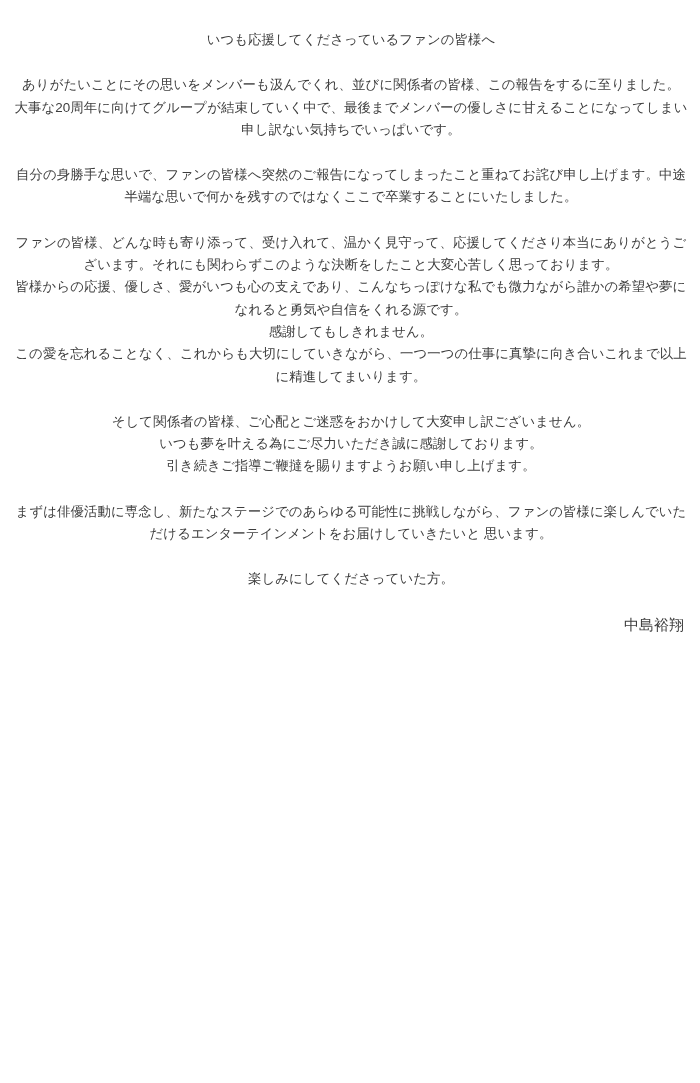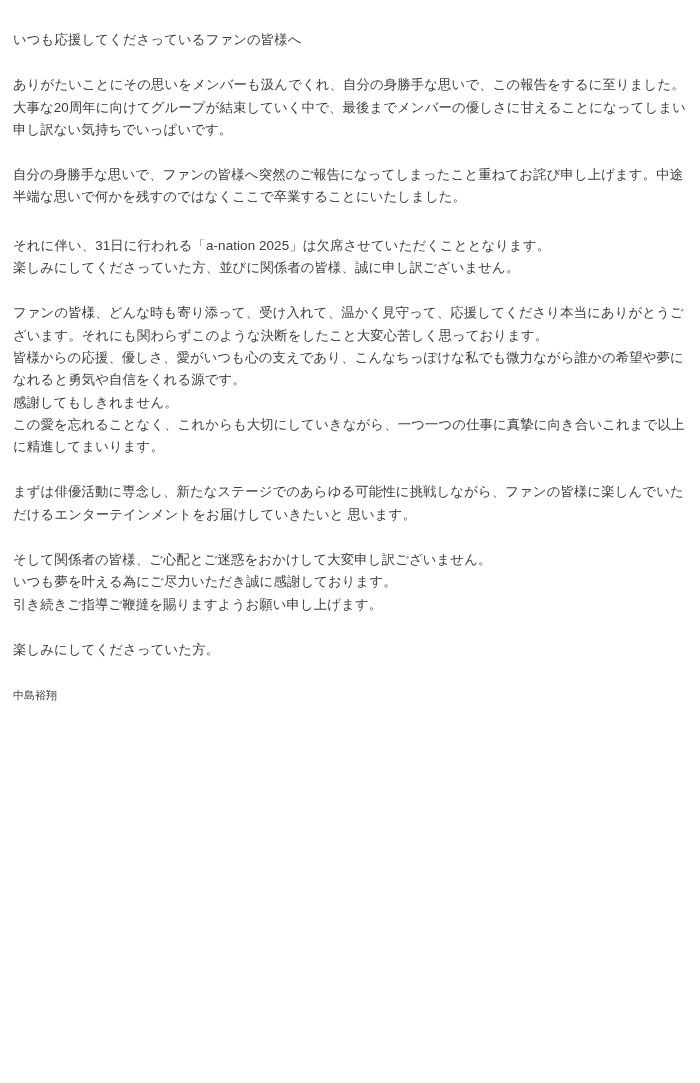--- a/index.html
+++ b/index.html
@@ -19,49 +19,48 @@
     height: 1083px;
     padding: 29px 11px 20px 13px;
     background: #ffffff;
     color: #3d3d3d;
   }
   .letter p {
     margin: 0 0 23px 0;
     font-size: 13.4px;
     line-height: 22.3px;
     white-space: pre-line;
-    text-align: left;
+    text-align: center;
     letter-spacing: 0.1px;
     word-break: break-all;
     overflow-wrap: anywhere;
   }
   .letter p.extra-gap {
     margin-top: 26px;
   }
   .signature {
     margin-top: 23px;
-    font-size: 11px;
+    font-size: 15px;
     line-height: 22.3px;
+    text-align: right;
     padding-right: 5px;
     color: #3d3d3d;
   }
 </style>
 </head>
 <body>
 
 <div class="letter">
   <p>いつも応援してくださっているファンの皆様へ</p>
-  <p>ありがたいことにその思いをメンバーも汲んでくれ、自分の身勝手な思いで、この報告をするに至りました。
+  <p>ありがたいことにその思いをメンバーも汲んでくれ、並びに関係者の皆様、この報告をするに至りました。
 大事な20周年に向けてグループが結束していく中で、最後までメンバーの優しさに甘えることになってしまい申し訳ない気持ちでいっぱいです。</p>
   <p>自分の身勝手な思いで、ファンの皆様へ突然のご報告になってしまったこと重ねてお詫び申し上げます。中途半端な思いで何かを残すのではなくここで卒業することにいたしました。</p>
-  <p class="extra-gap">それに伴い、31日に行われる「a-nation 2025」は欠席させていただくこととなります。
-楽しみにしてくださっていた方、並びに関係者の皆様、誠に申し訳ございません。</p>
   <p>ファンの皆様、どんな時も寄り添って、受け入れて、温かく見守って、応援してくださり本当にありがとうございます。それにも関わらずこのような決断をしたこと大変心苦しく思っております。
 皆様からの応援、優しさ、愛がいつも心の支えであり、こんなちっぽけな私でも微力ながら誰かの希望や夢になれると勇気や自信をくれる源です。
 感謝してもしきれません。
 この愛を忘れることなく、これからも大切にしていきながら、一つ一つの仕事に真摯に向き合いこれまで以上に精進してまいります。</p>
-  <p>まずは俳優活動に専念し、新たなステージでのあらゆる可能性に挑戦しながら、ファンの皆様に楽しんでいただけるエンターテインメントをお届けしていきたいと 思います。</p>
   <p>そして関係者の皆様、ご心配とご迷惑をおかけして大変申し訳ございません。
 いつも夢を叶える為にご尽力いただき誠に感謝しております。
 引き続きご指導ご鞭撻を賜りますようお願い申し上げます。</p>
+  <p>まずは俳優活動に専念し、新たなステージでのあらゆる可能性に挑戦しながら、ファンの皆様に楽しんでいただけるエンターテインメントをお届けしていきたいと 思います。</p>
   <p>楽しみにしてくださっていた方。</p>
   <div class="signature">中島裕翔</div>
 </div>
 
 </body></html>

